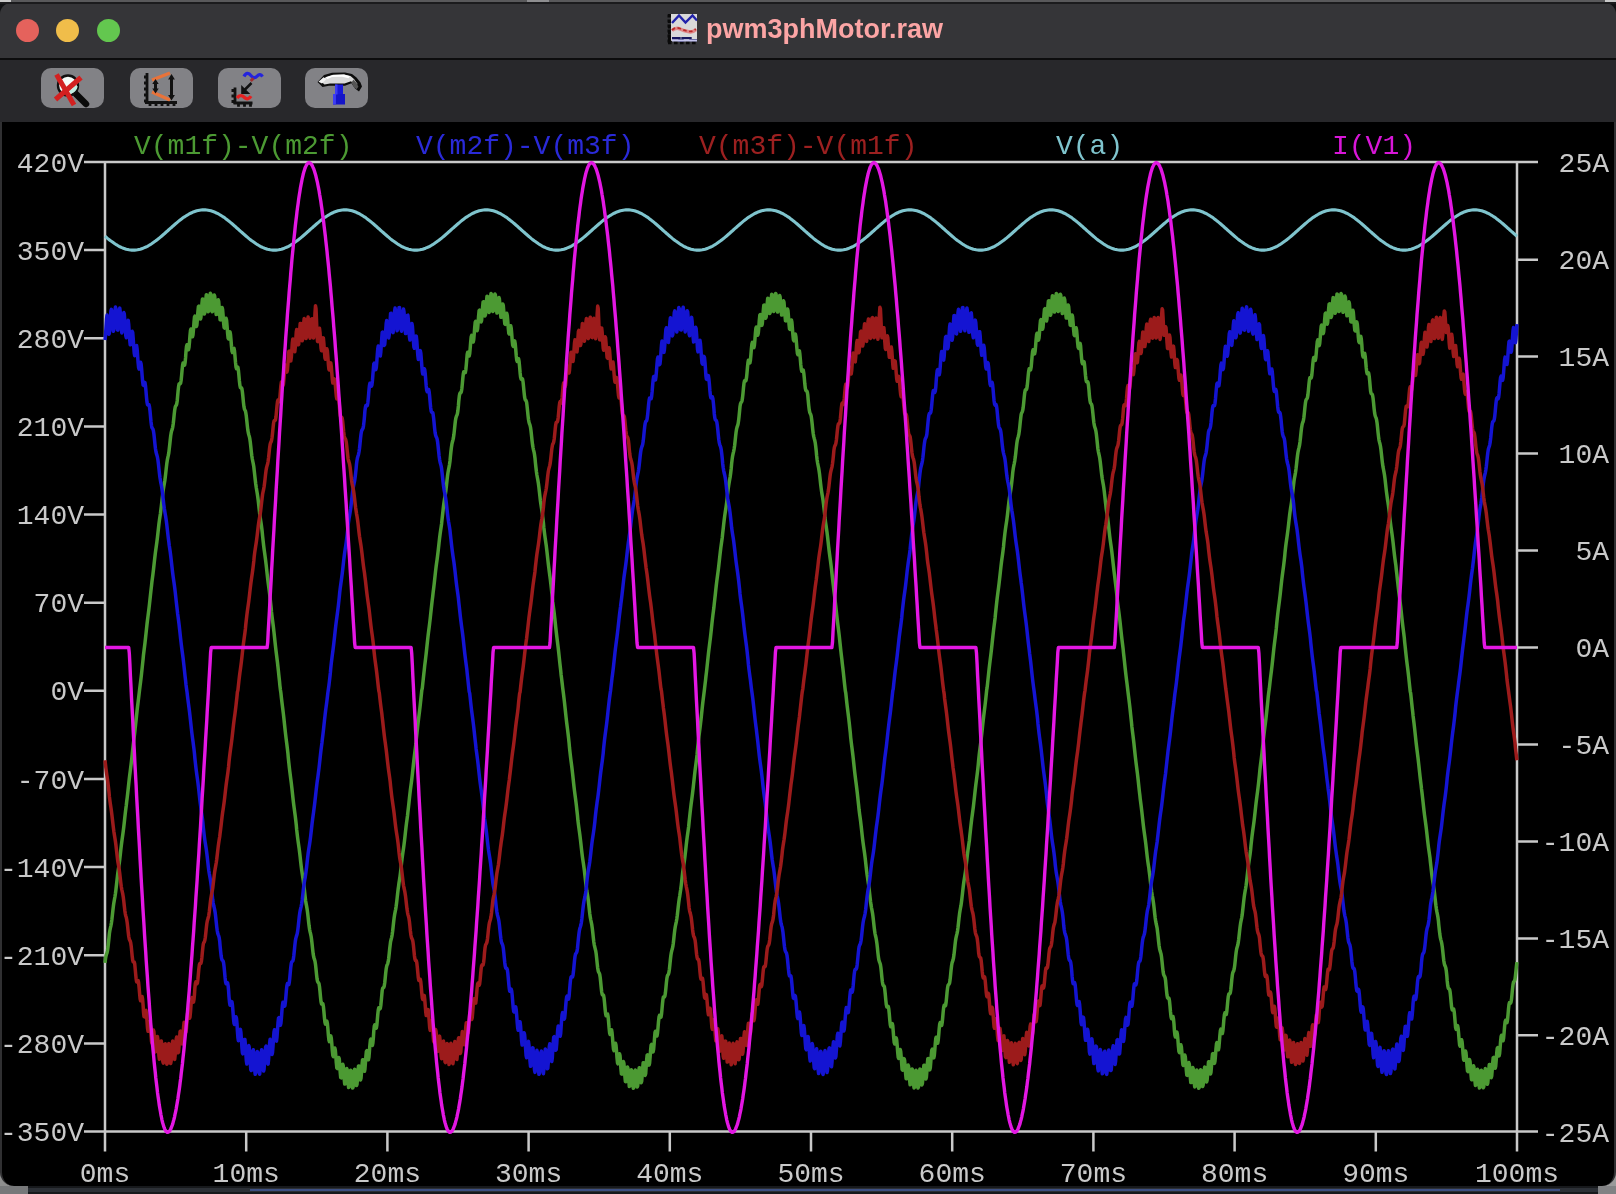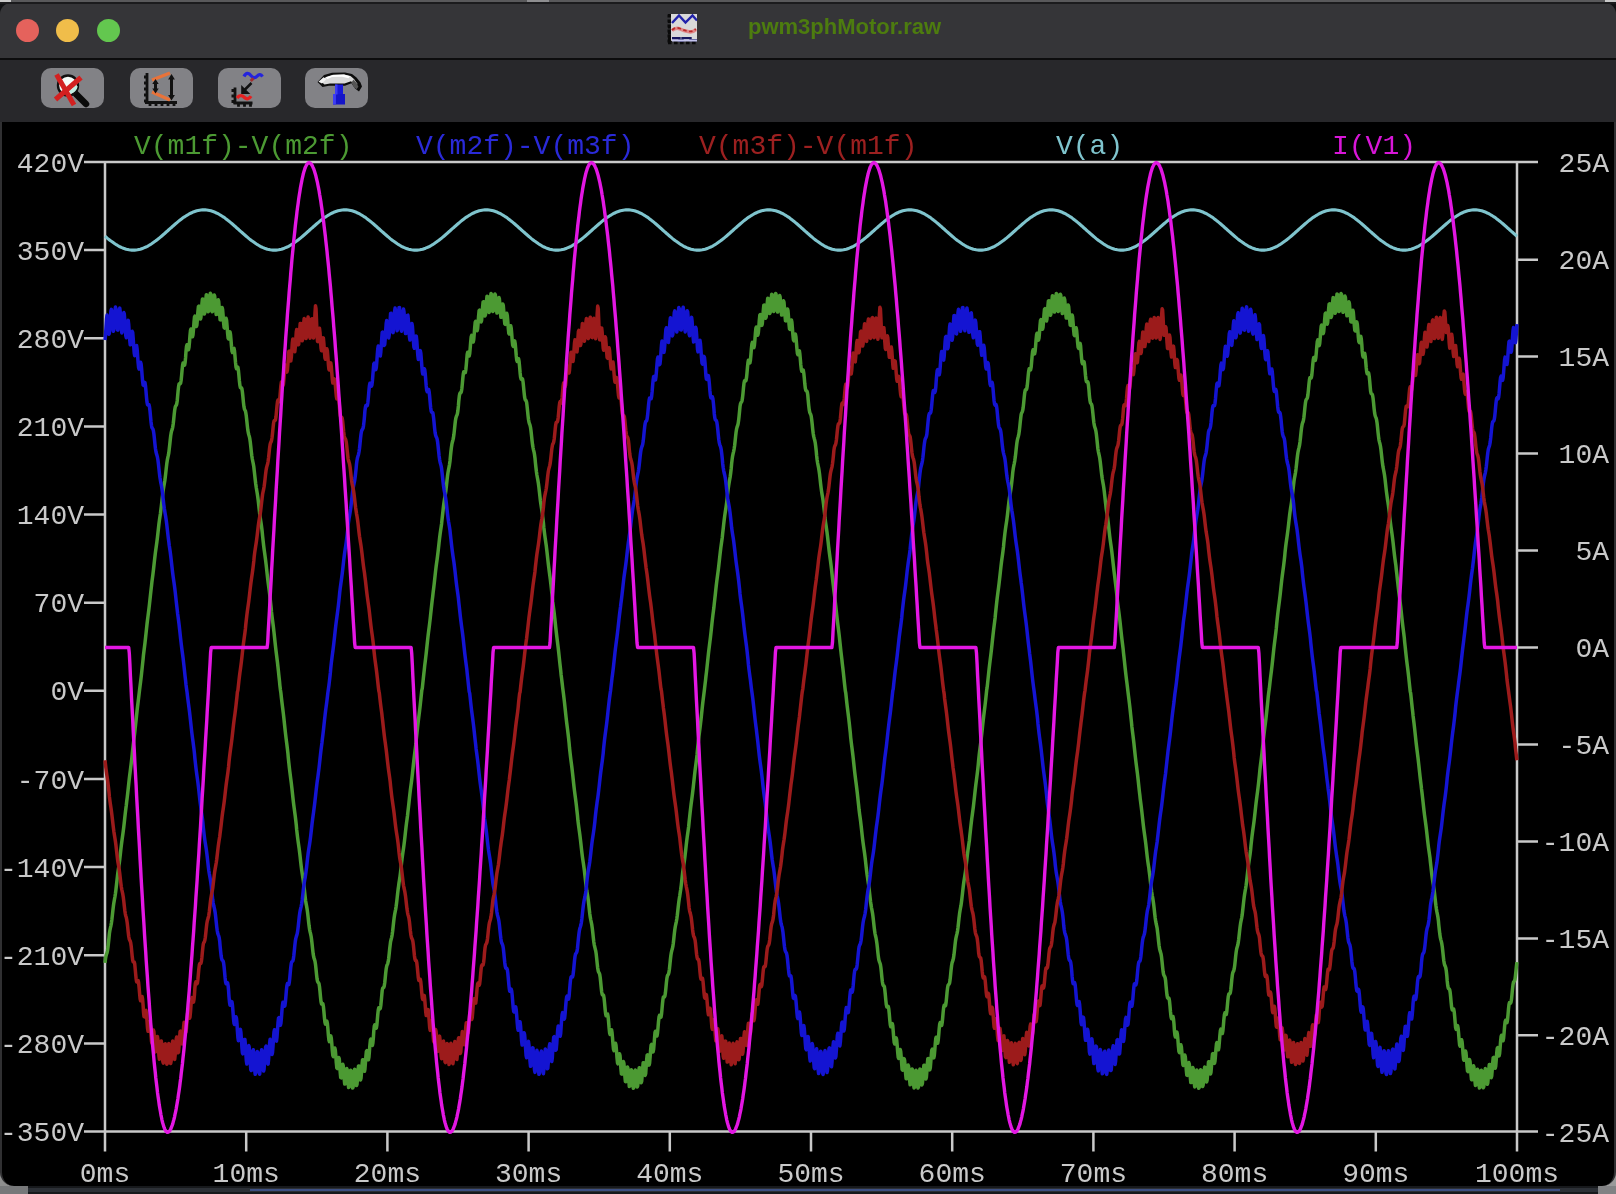--- a/index.html
+++ b/index.html
@@ -11,21 +11,21 @@
 #toolbar{left:0;top:58px;width:1616px;height:64px;background:#28282b;border-top:2px solid #0c0c0d}
 .tbtn{top:9.5px;width:63px;height:40px;border-radius:10px;background:#828286}
 #plotarea{left:0;top:122px;width:1616px;height:1064px;background:#000;border-left:2px solid #303032;border-right:2px solid #303032;border-radius:0 0 14px 14px}
 #bottomband{left:0;top:1186px;width:1616px;height:8px;background:#17191c}
 #bb2{left:0;top:1188px;width:1616px;height:4px;background:#2c3036}
 #blueline{left:250px;top:1189px;width:1310px;height:2px;background:#3d4f82}
 #corner-l{left:0;top:1168px;width:17px;height:18px;background:#8e8e8e}
 #corner-r{left:1599px;top:1168px;width:17px;height:18px;background:#9a9a9a}
 #cbl{left:0;top:1186px;width:28px;height:8px;background:#77787a}
 #cbr{left:1598px;top:1186px;width:18px;height:8px;background:#818284}
-#title{left:748px;top:14px;color:#4d7c0f;font-size:22px;font-weight:bold}
+#title{left:706px;top:14px;color:#fca5a5;font-size:27px;font-weight:bold}
 svg#plot{position:absolute;left:0;top:0}
 </style></head>
 <body>
 <div id="stage">
 <div class="abs" id="titlebar"></div>
 <div class="abs" id="topline"></div>
 <div class="abs" style="left:0;top:0;width:11px;height:2px;background:#c9c9c9"></div>
 <div class="abs" style="left:1605px;top:0;width:11px;height:2px;background:#c9c9c9"></div>
 <div class="abs" style="left:527px;top:0;width:22px;height:3px;background:#8e8e90"></div>
 <div class="abs" id="topgap"></div>

